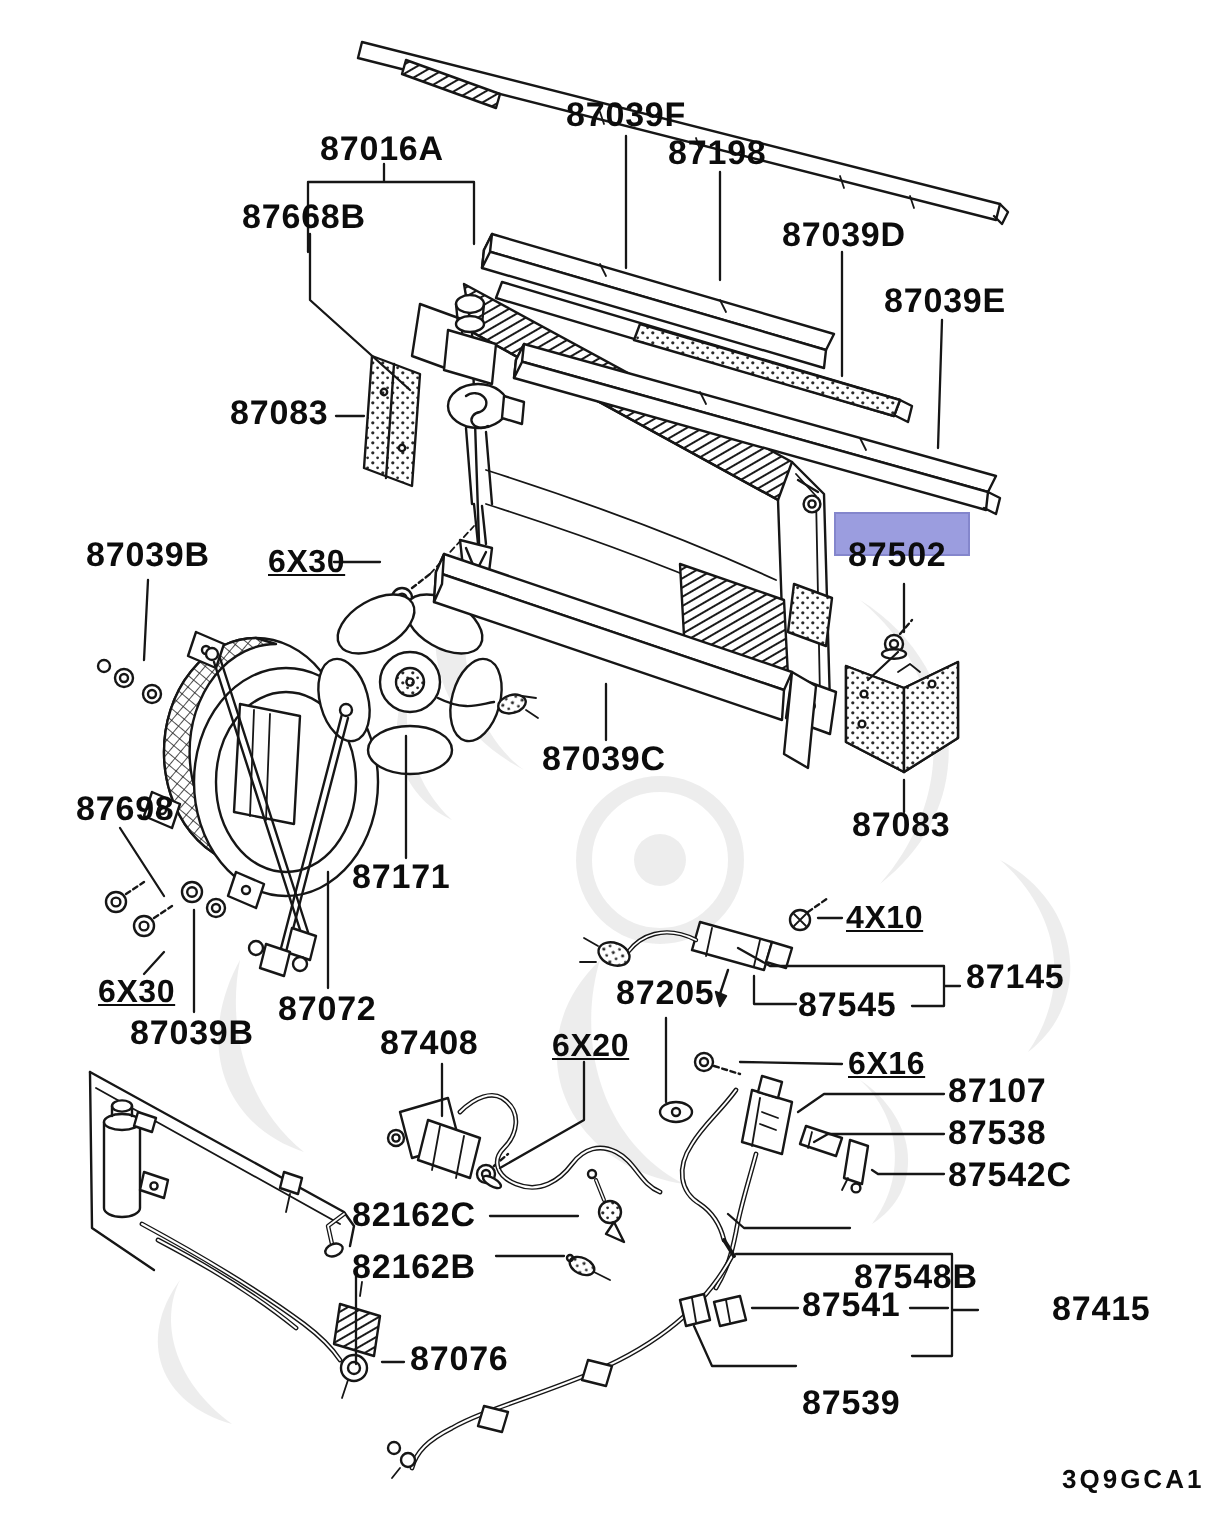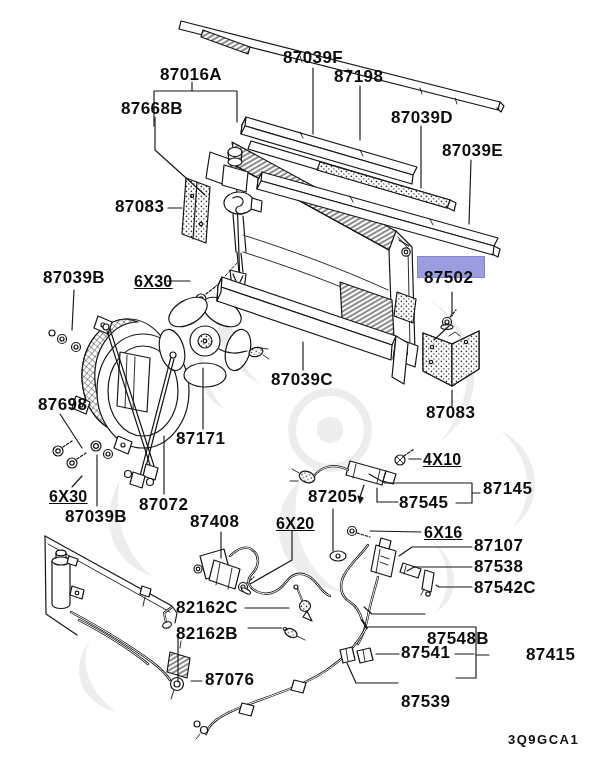--- a/index.html
+++ b/index.html
@@ -387,15 +387,15 @@
       <div class="lbl lg" style="left: 474px; top: 558px;">87538</div>
       <div class="lbl lg" style="left: 474px; top: 579px;">87542C</div>
       <div class="lbl lg" style="left: 427px; top: 630px;">87548B</div>
       <div class="lbl lg" style="left: 176px; top: 599px;">82162C</div>
       <div class="lbl lg" style="left: 176px; top: 597px; margin-top: 28px;">82162B</div>
       <div class="lbl lg" style="left: 205px; top: 671px;">87076</div>
       <div class="lbl lg" style="left: 401px; top: 644px;">87541</div>
       <div class="lbl lg" style="left: 490px; top: 646px; margin-left: 36px;">87415</div>
       <div class="lbl lg" style="left: 401px; top: 673px; margin-top: 20px;">87539</div>
     </div>
-<div id="code" style="left:508px; top:732px;text-align:right;">3Q9GCA1</div>
+<div id="code" style="left:531px; top:732px;text-align:right;">3Q9GCA1</div>
 
 </div>
 
 </body></html>

